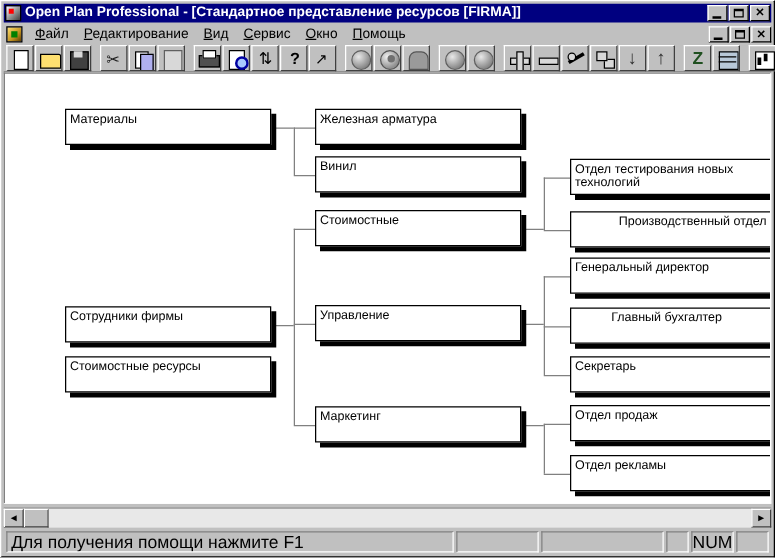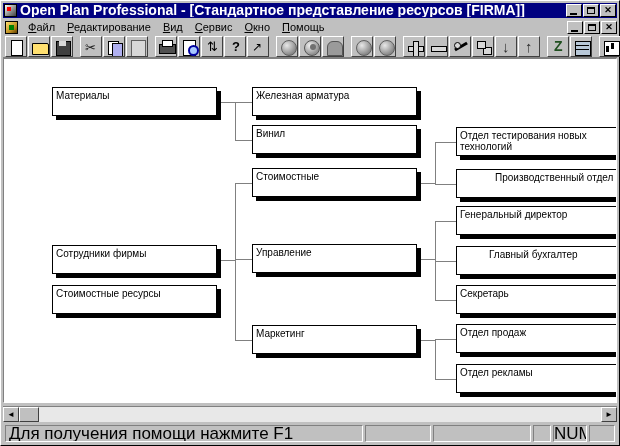--- a/index.html
+++ b/index.html
@@ -31,21 +31,21 @@
     background: linear-gradient(135deg,#fff 0%,#9a9a9a 50%,#404040 100%);
     border: 1px solid #000;
     position: relative;
     margin-right: 3px;
   }
   .titlebar .app-icon::after{
     content:""; position:absolute; left:2px; top:2px; width:4px; height:4px;
     background:#ff0000;
   }
   .titlebar .title-text {
-    color: #fff; font-size: 14px; font-weight: bold;
+    color: #fff; font-size: 11px; font-weight: bold;
     white-space: nowrap; overflow: hidden;
     flex: 1 1 auto;
     line-height: 13px;
   }
   .winbtns { display: flex; gap: 1px; flex: 0 0 auto; align-items: center; }
   .winbtn {
     width: 16px; height: 13px;
     background: #c0c0c0;
     border: 1px solid #000;
     border-top-color: #fff; border-left-color: #fff;
@@ -196,21 +196,21 @@
     position: absolute; left: 2px; right: 2px; bottom: 2px; height: 20px;
     background: #c0c0c0;
     display: flex; align-items: center; gap: 2px;
     padding: 1px 2px;
   }
   .sb-panel {
     height: 17px;
     border: 1px solid #808080;
     border-right-color: #fff; border-bottom-color: #fff;
     background: #c0c0c0;
-    font-size: 17px; color: #000;
+    font-size: 14px; color: #000;
     line-height: 15px;
     padding: 0 3px;
     white-space: nowrap; overflow: hidden;
   }
   .sb-panel.main { flex: 1 1 auto; }
   .sb-panel.p1 { flex: 0 0 66px; }
   .sb-panel.p2 { flex: 0 0 98px; }
   .sb-panel.p3 { flex: 0 0 18px; }
   .sb-panel.num { flex: 0 0 34px; text-align: left; padding: 0; }
   .sb-panel.p4 { flex: 0 0 26px; }

